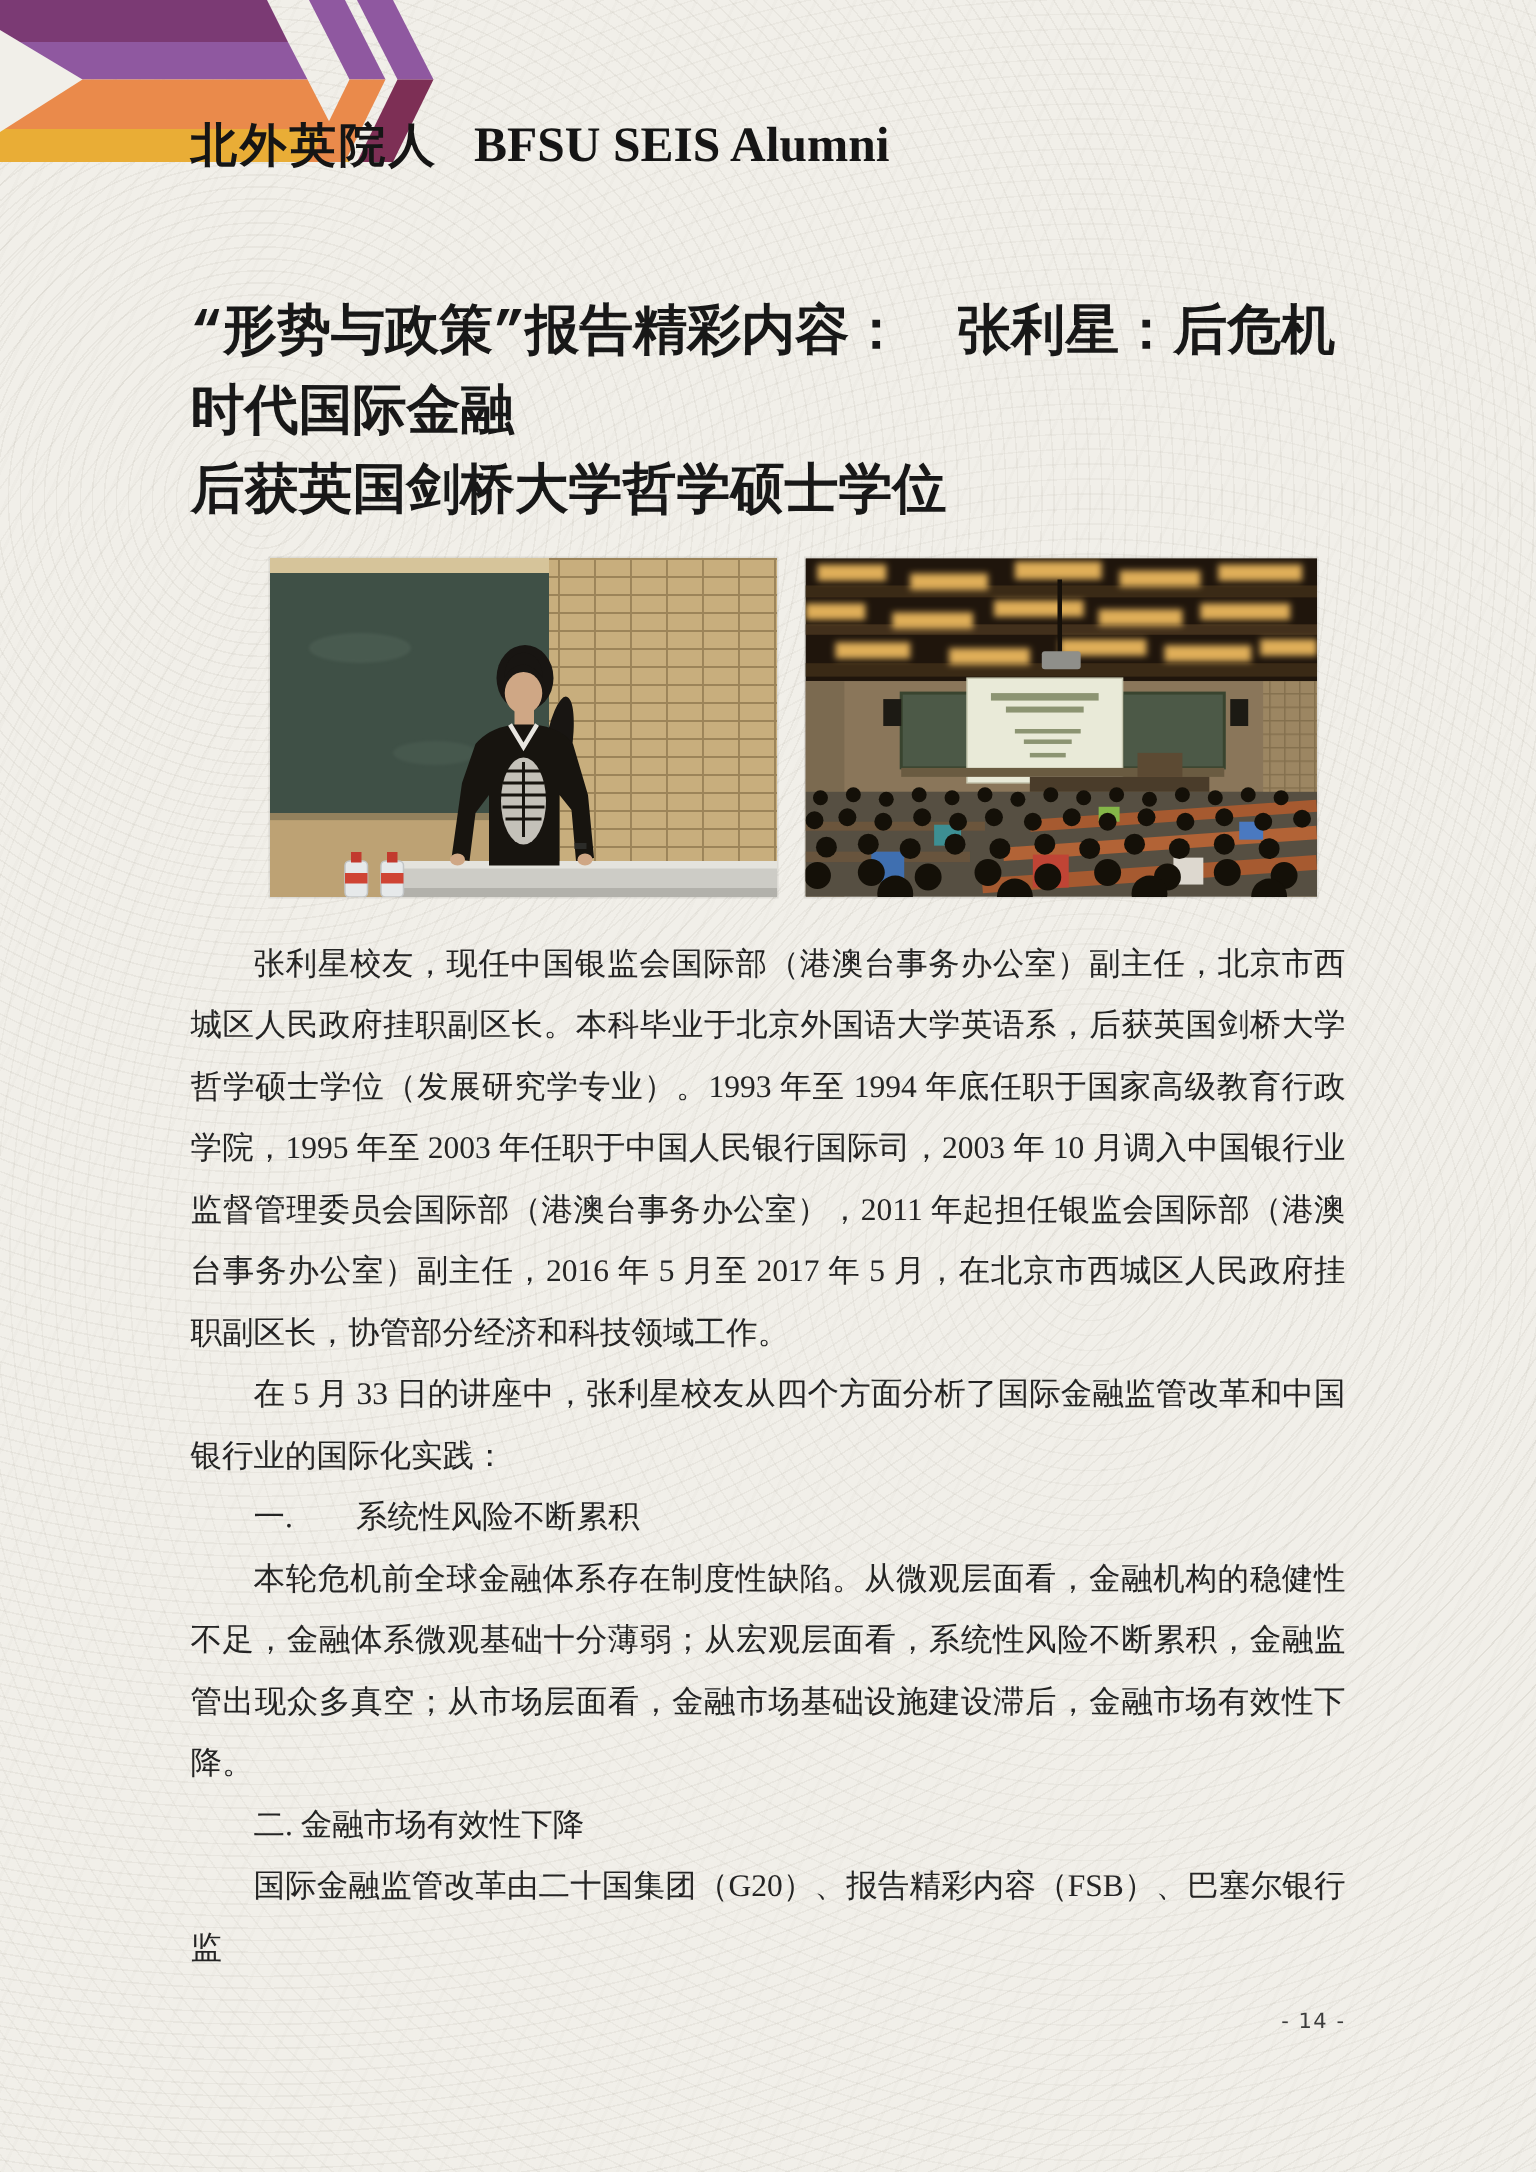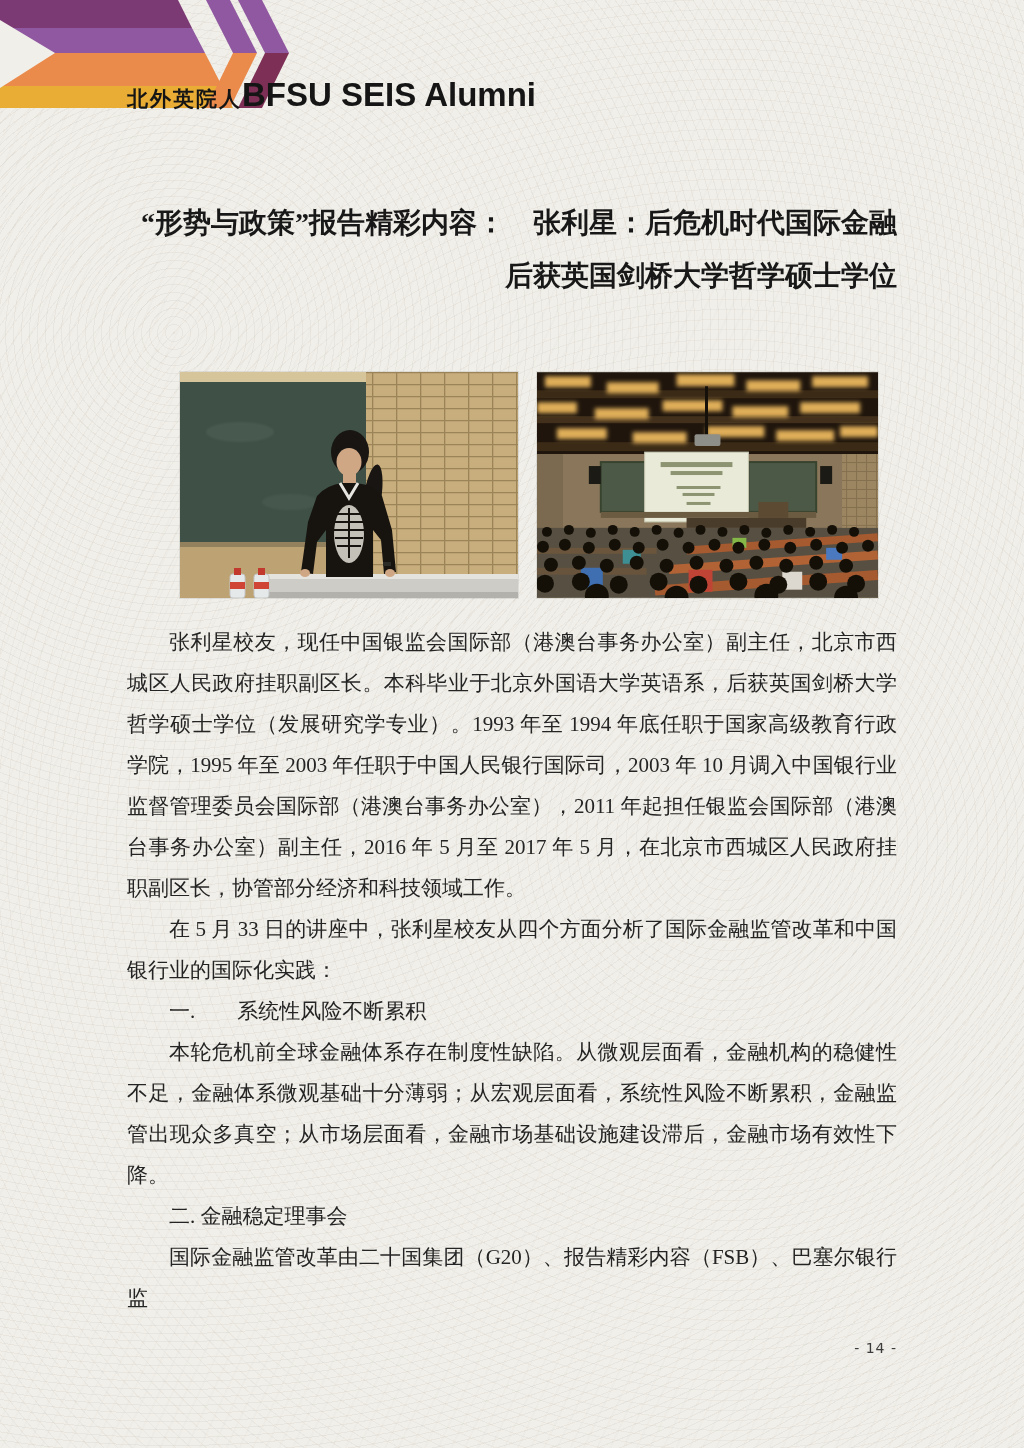--- a/index.html
+++ b/index.html
@@ -19,31 +19,31 @@
       repeating-radial-gradient(circle at 71% 58%, rgba(186,181,170,.13) 0 1px, transparent 1px 10px),
       repeating-linear-gradient(115deg, rgba(198,194,184,.07) 0 2px, transparent 2px 12px);
   }
   .banner{position:absolute;left:0;top:0;}
   .header-title{
     position:absolute;left:127px;top:76px;
     white-space:nowrap;z-index:2;
   }
   .header-title .cjk{
     font-family:"Liberation Sans", sans-serif;
-    font-weight:700;font-size:21px;letter-spacing:2px;color:#151515;
+    font-weight:700;font-size:31px;letter-spacing:2px;color:#151515;
   }
   .header-title .latin{
-    font-family:Liberation Sans, sans-serif;
-    font-weight:700;font-size:33px;color:#151515;margin-left:0;
+    font-family:Liberation Serif, serif;
+    font-weight:700;font-size:33px;color:#151515;margin-left:24px;
   }
   .article-title{
     position:absolute;left:127px;top:196px;width:770px;margin:0;
-    font-family:Liberation Serif, serif;
-    font-weight:700;font-size:28px;line-height:53px;
-    text-align:right;color:#181818;
+    font-family:Liberation Mono, monospace;
+    font-weight:700;font-size:36px;line-height:53px;
+    text-align:left;color:#181818;
   }
   .article-title .t-line{display:block;}
   .body-flow{
     position:absolute;left:127px;top:372px;width:770px;
     font-family:"Liberation Serif", serif;
     font-size:21px;line-height:41px;
     text-align:justify;color:#242424;
   }
   .body-flow p{margin:0;text-indent:2em;}
   .photo-row{
@@ -269,18 +269,18 @@
           <circle cx="230" cy="224" r="12"></circle>
             <circle cx="310" cy="226" r="12"></circle>
         </g>
       </svg>
     </div>
 
     <p>张利星校友，现任中国银监会国际部（港澳台事务办公室）副主任，北京市西城区人民政府挂职副区长。本科毕业于北京外国语大学英语系，后获英国剑桥大学哲学硕士学位（发展研究学专业）。1993 年至 1994 年底任职于国家高级教育行政学院，1995 年至 2003 年任职于中国人民银行国际司，2003 年 10 月调入中国银行业监督管理委员会国际部（港澳台事务办公室），2011 年起担任银监会国际部（港澳台事务办公室）副主任，2016 年 5 月至 2017 年 5 月，在北京市西城区人民政府挂职副区长，协管部分经济和科技领域工作。</p>
     <p>在 5 月 33 日的讲座中，张利星校友从四个方面分析了国际金融监管改革和中国银行业的国际化实践：</p>
     <p class="list-line">一.　　系统性风险不断累积</p>
     <p>本轮危机前全球金融体系存在制度性缺陷。从微观层面看，金融机构的稳健性不足，金融体系微观基础十分薄弱；从宏观层面看，系统性风险不断累积，金融监管出现众多真空；从市场层面看，金融市场基础设施建设滞后，金融市场有效性下降。</p>
-    <p class="list-line">二. 金融稳定理事会</p>
+    <p class="list-line">二. 金融市场有效性下降</p>
     <p>国际金融监管改革由二十国集团（G20）、报告精彩内容（FSB）、巴塞尔银行监</p>
   </main>
 
   <div class="page-number">- 14 -</div>
 </div>
 
 </body></html>

